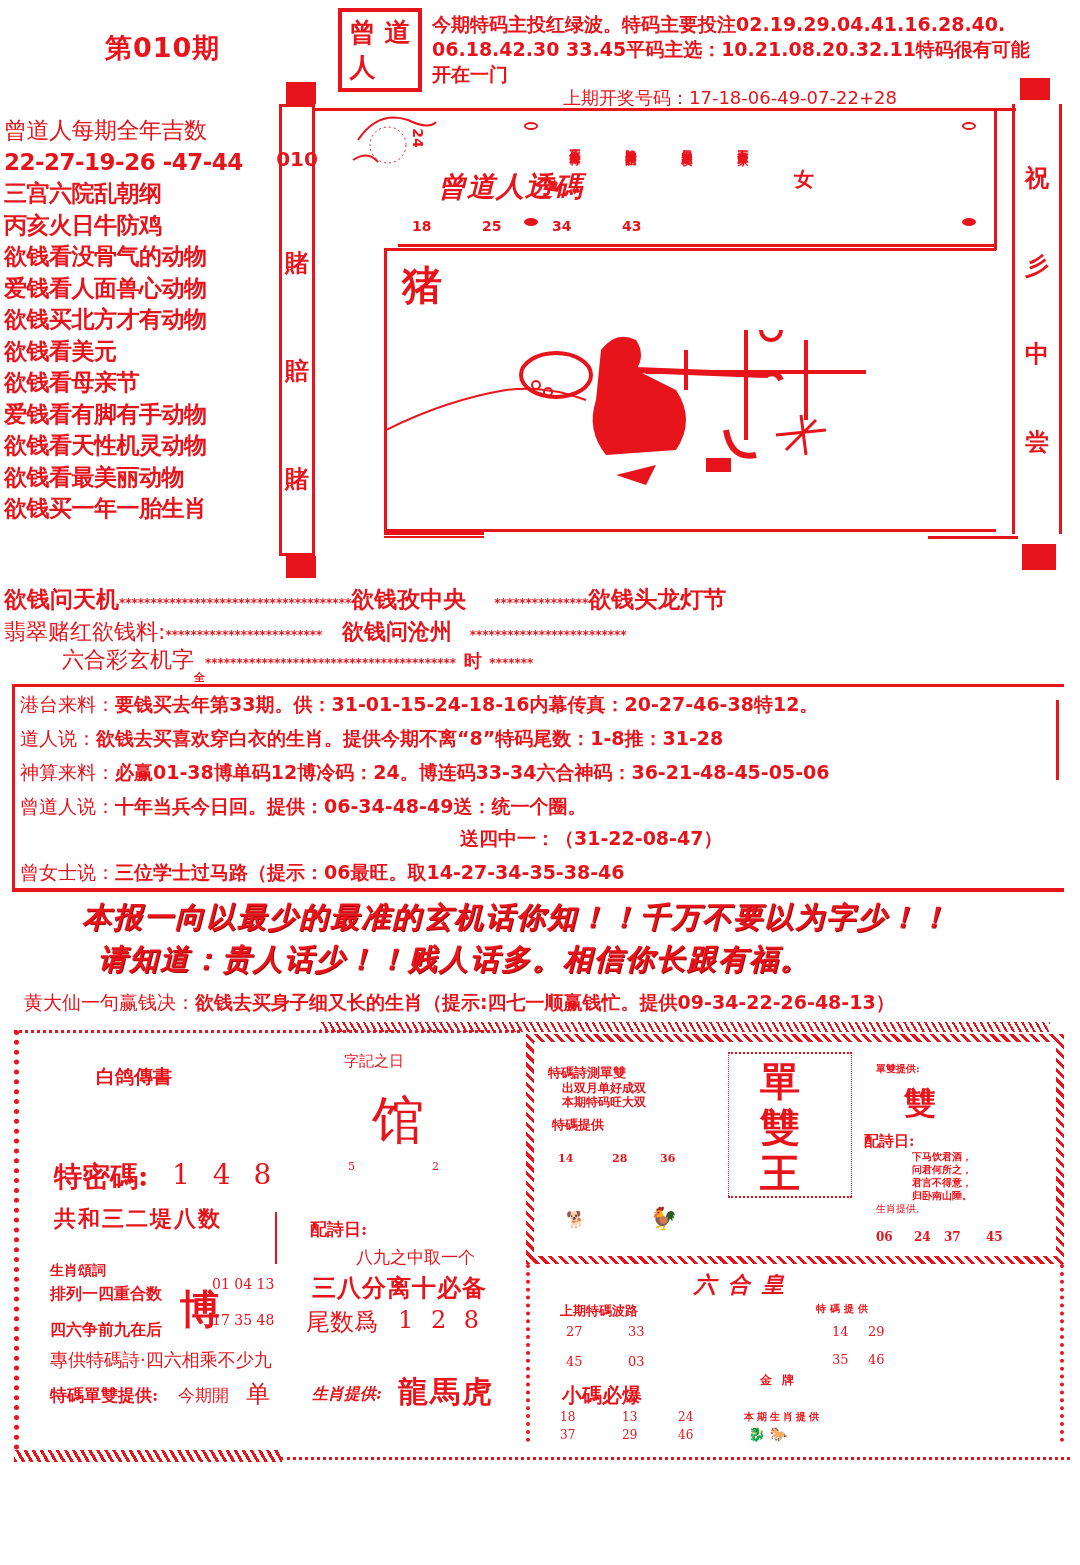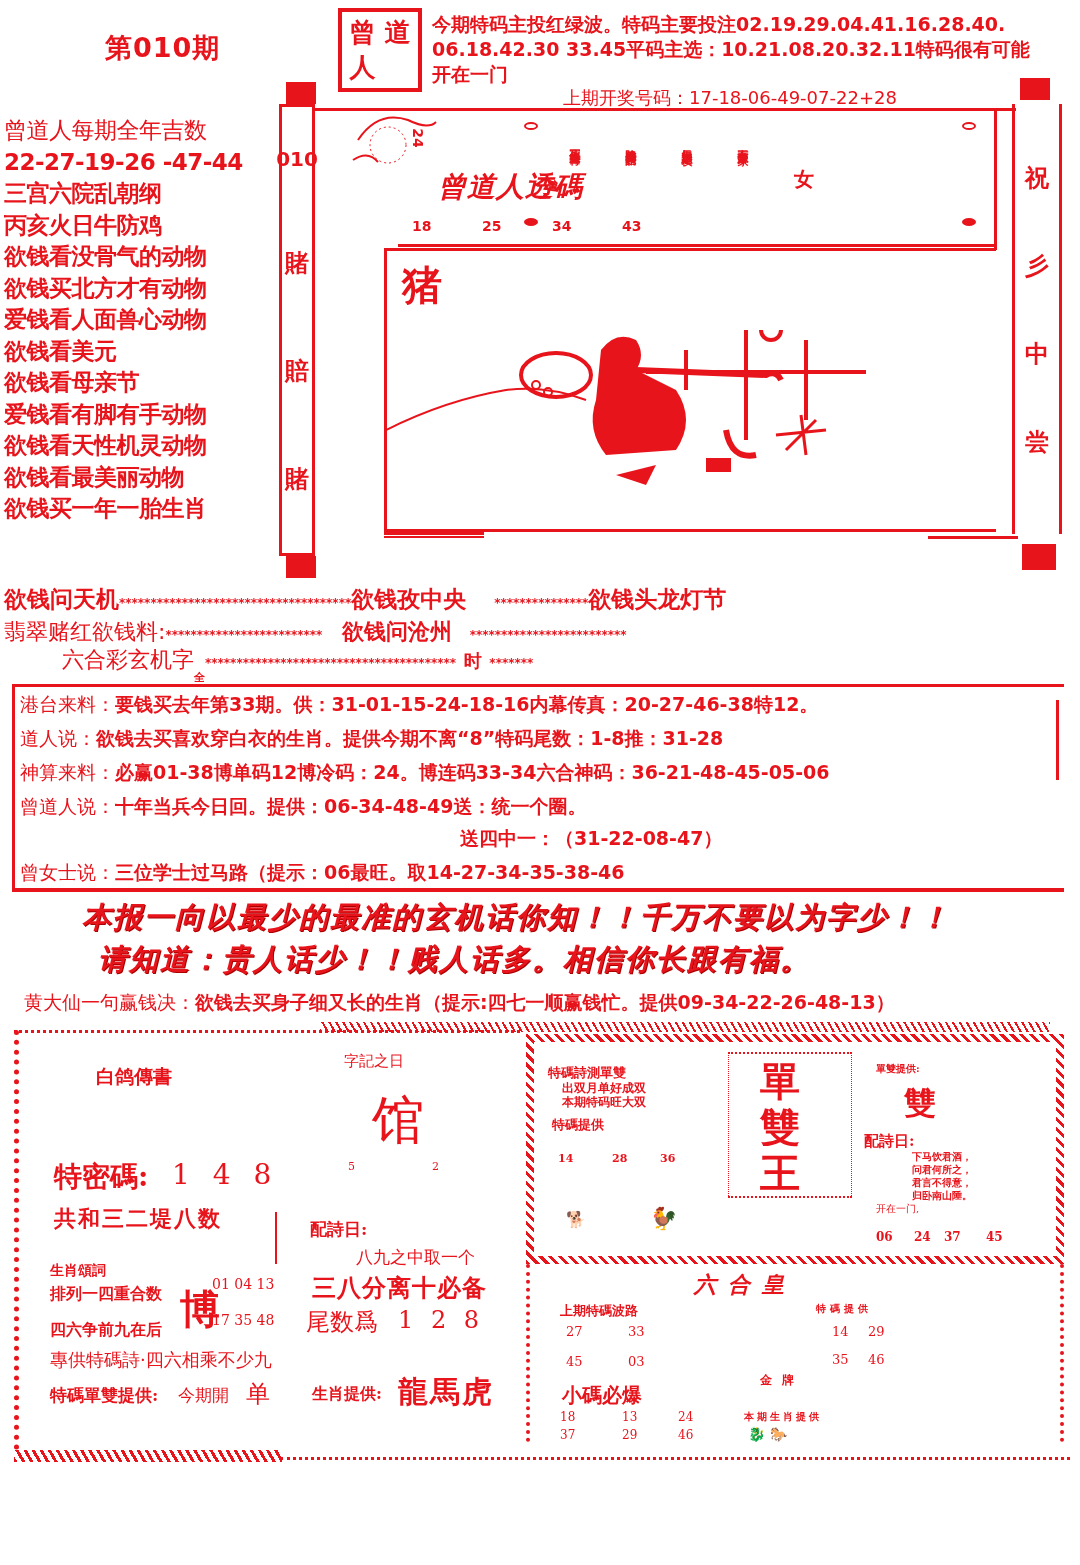--- a/index.html
+++ b/index.html
@@ -87,22 +87,22 @@
 </div>
 <div id="last-draw" class="abs red">上期开奖号码：17-18-06-49-07-22+28</div>
 <div class="abs hr-thick" style="left:280px;top:108px;width:228px;"></div>
 
 <div id="left-col" class="abs red">
   <div class="ln thin">曾道人每期全年吉数</div>
   <div class="ln">22-27-19-26 -47-44</div>
   <div class="ln">三宫六院乱朝纲</div>
   <div class="ln">丙亥火日牛防鸡</div>
   <div class="ln">欲钱看没骨气的动物</div>
+  <div class="ln">爱钱看人面兽心动物</div>
   <div class="ln">欲钱买北方才有动物</div>
-  <div class="ln">爱钱看人面兽心动物</div>
   <div class="ln">欲钱看美元</div>
   <div class="ln">欲钱看母亲节</div>
   <div class="ln">爱钱看有脚有手动物</div>
   <div class="ln">欲钱看天性机灵动物</div>
   <div class="ln">欲钱看最美丽动物</div>
   <div class="ln">欲钱买一年一胎生肖</div>
 </div>
 
 <div class="abs cap" style="left:286px;top:82px;"></div>
 <div class="abs scroll" style="left:279px;top:104px;height:452px;">
@@ -222,21 +222,21 @@
 <div class="abs b" style="left:50px;top:1320px;font-size:16px;">四六争前九在后</div>
 <div class="abs serif" style="left:212px;top:1312px;font-size:14px;">17 35 48</div>
 <div class="abs serif b" style="left:180px;top:1282px;font-size:40px;">博</div>
 <div class="abs serif" style="left:50px;top:1348px;font-size:18px;">專供特碼詩·四六相乘不少九</div>
 <div class="abs serif b" style="left:50px;top:1384px;font-size:17px;">特碼單雙提供:</div>
 <div class="abs serif" style="left:178px;top:1384px;font-size:17px;">今期開</div>
 <div class="abs serif" style="left:246px;top:1378px;font-size:24px;">单</div>
 <div class="abs b" style="left:312px;top:1272px;font-size:24px;letter-spacing:1px;">三八分离十必备</div>
 <div class="abs serif" style="left:306px;top:1306px;font-size:24px;">尾数爲</div>
 <div class="abs serif" style="left:398px;top:1306px;font-size:24px;word-spacing:10px;">1 2 8</div>
-<div class="abs serif b" style="left:312px;top:1384px;font-size:16px;">生肖提供:</div>
+<div class="abs serif b" style="left:312px;top:1384px;font-size:16px;font-style:italic;">生肖提供:</div>
 <div class="abs serif b" style="left:398px;top:1372px;font-size:30px;letter-spacing:2px;">龍馬虎</div>
 <div id="bl-bottom" class="abs"></div>
 
 <div id="br-panel" class="abs"></div>
 <div class="abs serif b" style="left:548px;top:1064px;font-size:13px;">特碼詩測單雙</div>
 <div class="abs serif b" style="left:562px;top:1080px;font-size:12px;">出双月单好成双</div>
 <div class="abs serif b" style="left:562px;top:1094px;font-size:12px;">本期特码旺大双</div>
 <div class="abs serif b" style="left:552px;top:1116px;font-size:13px;">特碼提供</div>
 <div class="abs serif b" style="left:558px;top:1152px;font-size:11px;">14</div>
 <div class="abs serif b" style="left:612px;top:1152px;font-size:11px;">28</div>
@@ -253,21 +253,21 @@
 
 <div class="abs serif b" style="left:876px;top:1062px;font-size:10px;">單雙提供:</div>
 <div class="abs b" style="left:904px;top:1082px;font-size:32px;">雙</div>
 <div class="abs serif b" style="left:864px;top:1132px;font-size:15px;">配詩日:</div>
 <div class="abs serif b" style="left:912px;top:1150px;font-size:10px;line-height:13px;">
   <div>下马饮君酒，</div>
   <div>问君何所之，</div>
   <div>君言不得意，</div>
   <div>归卧南山陲。</div>
 </div>
-<div class="abs serif" style="left:876px;top:1202px;font-size:10px;">开在一门,</div>
+<div class="abs serif" style="left:876px;top:1202px;font-size:10px;">生肖提供,</div>
 <div class="abs serif b" style="left:876px;top:1230px;font-size:12px;">06</div>
 <div class="abs serif b" style="left:914px;top:1230px;font-size:12px;">24</div>
 <div class="abs serif b" style="left:944px;top:1230px;font-size:12px;">37</div>
 <div class="abs serif b" style="left:986px;top:1230px;font-size:12px;">45</div>
 
 <div id="br-panel2" class="abs"></div>
 <div class="abs b" style="left:694px;top:1270px;font-size:22px;font-style:italic;letter-spacing:12px;">六合皇</div>
 <div class="abs serif b" style="left:560px;top:1302px;font-size:13px;">上期特碼波路</div>
 <div class="abs serif" style="left:566px;top:1324px;font-size:13px;">27</div>
 <div class="abs serif" style="left:628px;top:1324px;font-size:13px;">33</div>

